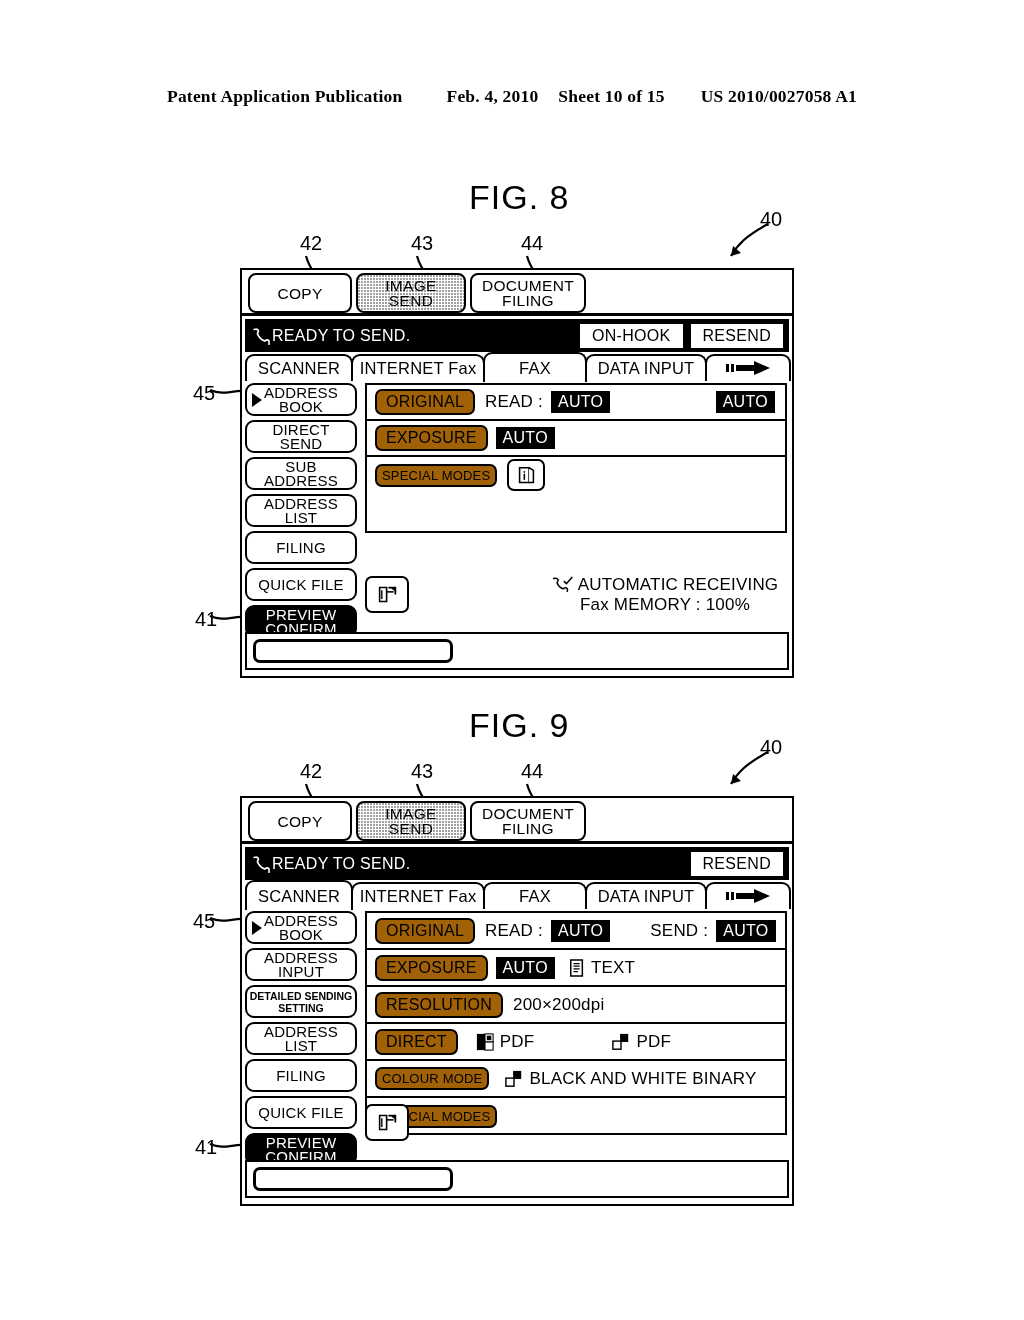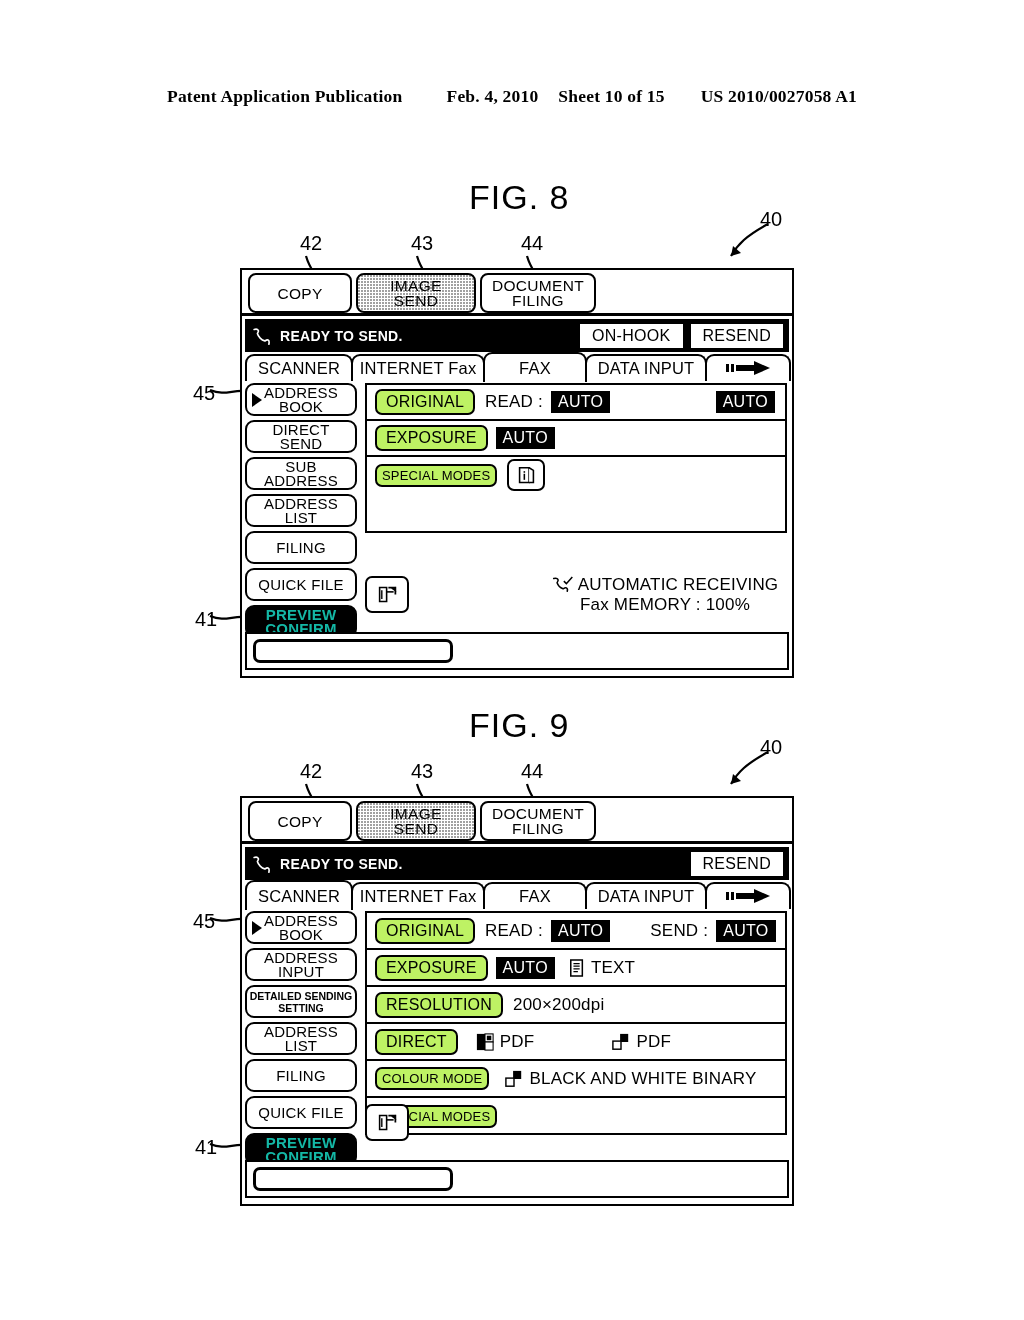--- a/index.html
+++ b/index.html
@@ -42,35 +42,35 @@
     display:flex;align-items:flex-start;padding:3px 0 12px 6px;gap:4px;
   }
   .apptab{
     border:2px solid #000;border-radius:8px;
     box-sizing:border-box;height:40px;
     display:flex;flex-direction:column;align-items:center;justify-content:center;
     font-size:15.5px;line-height:15px;letter-spacing:.3px;background:#fff;
     padding:0 10px;white-space:nowrap;
   }
   .apptab.w-copy{width:104px;}
-  .apptab.w-send{width:120px;}
+  .apptab.w-send{width:110px;}
   .apptab.w-file{width:116px;}
   .apptab.hatched{
     background-image:
       radial-gradient(circle at 1px 1px, #9a9a9a .7px, transparent .8px);
     background-size:3px 3px;
   }
   .apptab .t-line{display:block;}
 
   .statusbar{
     position:absolute;left:3px;right:3px;
     background:#000;color:#fff;height:33px;
     display:flex;align-items:center;padding:0 6px;box-sizing:border-box;
   }
-  .statusbar .st-text{font-size:14px;letter-spacing:.3px;margin-left:8px;font-weight:bold;}
+  .statusbar .st-text{font-size:16px;letter-spacing:.3px;margin-left:0;}
   .statusbar .spacer{flex:1;}
   .sbtn{
     background:#fff;color:#000;border:2px solid #fff;
     font-size:16px;letter-spacing:.3px;
     padding:1px 10px;margin-left:8px;white-space:nowrap;
   }
   .phone-ico{width:21px;height:18px;display:inline-block;}
 
   .modebar{
     position:absolute;left:3px;right:3px;height:30px;
@@ -95,40 +95,40 @@
   }
   .sbtn2{
     border:2px solid #000;border-radius:9px;background:#fff;
     height:33px;box-sizing:border-box;
     display:flex;flex-direction:column;align-items:center;justify-content:center;
     font-size:15px;line-height:15px;letter-spacing:.2px;white-space:nowrap;
     position:relative;
   }
   .sbtn2.two{line-height:14px;}
   .sbtn2.small{font-size:10.5px;line-height:12px;font-weight:bold;letter-spacing:0;}
-  .sbtn2.inv{background:#000;color:#14b8a6;border-color:#000;font-weight:bold;}
+  .sbtn2.inv{background:#000;color:#ffffff;border-color:#000;}
   .tri{
     position:absolute;left:5px;top:50%;transform:translateY(-50%);
     width:0;height:0;border-left:10px solid #000;
     border-top:7px solid transparent;border-bottom:7px solid transparent;
   }
   .sbtn2.two .lab{display:block;}
 
   .main{
     position:absolute;left:120px;right:2px;top:0;
     border:2px solid #000;box-sizing:border-box;background:#fff;
   }
   .row{
     display:flex;align-items:center;height:36px;
     border-bottom:2px solid #000;padding-left:8px;box-sizing:border-box;
     position:relative;
   }
   .row:last-child{border-bottom:none;}
   .keybtn{
-    border:2px solid #000;border-radius:7px;background:#bef264;
+    border:2px solid #000;border-radius:7px;background:#a16207;
     font-size:16px;letter-spacing:.2px;padding:2px 9px;
     white-space:nowrap;box-sizing:border-box;
     display:flex;align-items:center;justify-content:center;height:26px;text-align:right;
   }
   .keybtn.sm{font-size:13px;padding:2px 5px;height:23px;}
   .lbl{font-size:17px;margin-left:10px;letter-spacing:.2px;white-space:nowrap;}
   .lbl.tight{margin-left:6px;}
   .badge{
     background:#000;color:#fff;font-size:16px;letter-spacing:.3px;
     padding:2px 7px;margin-left:8px;white-space:nowrap;

